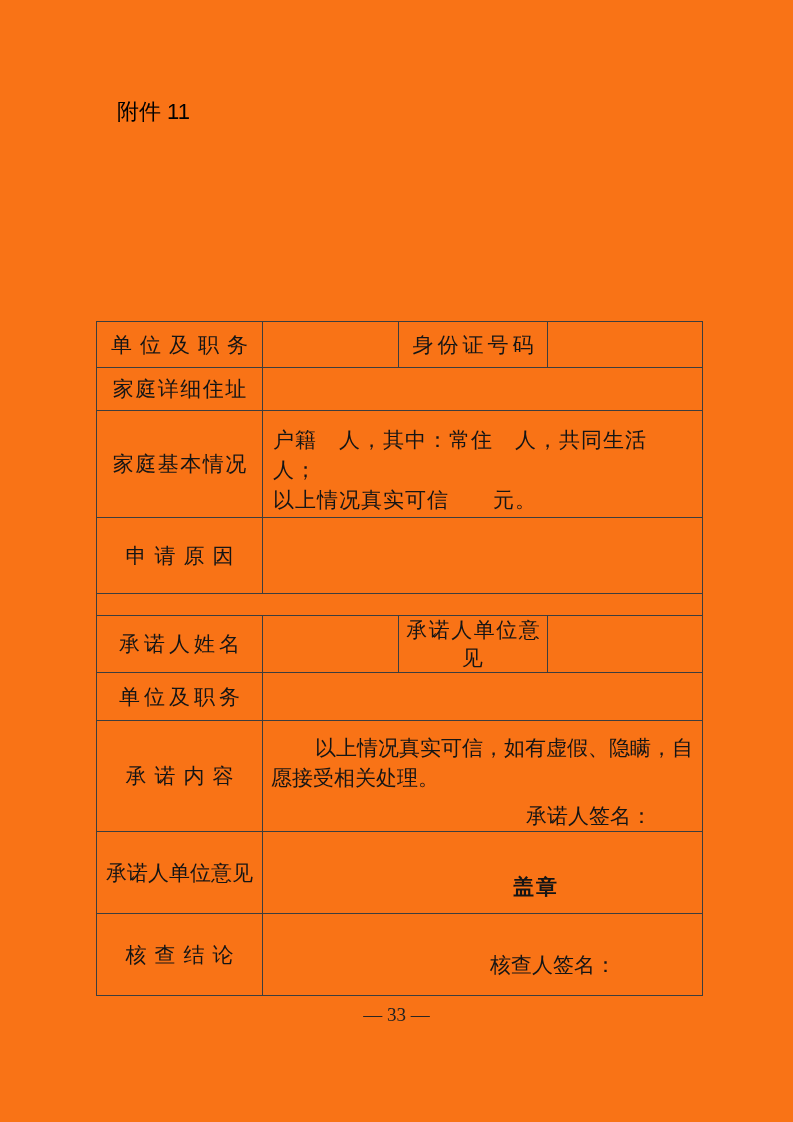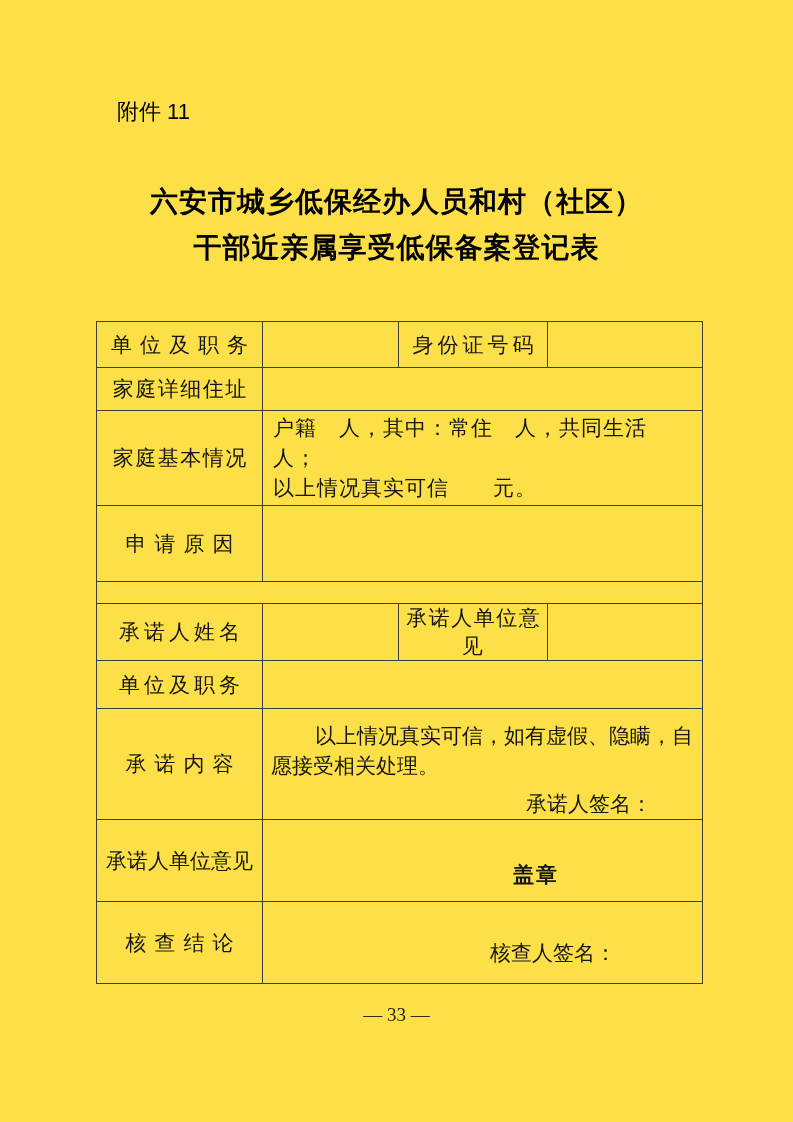--- a/index.html
+++ b/index.html
@@ -1,20 +1,20 @@
 <!DOCTYPE html>
 <html><head>
 <meta charset="utf-8">
 <style>
   html, body { margin: 0; padding: 0; background: #ffffff; }
   .page {
     position: relative;
     width: 793px;
     height: 1122px;
-    background: #fde047;
+    background: #f97316;
     color: #111111;
     font-family: "Liberation Serif", "DejaVu Serif", serif;
     overflow: hidden;
   }
   .attachment {
     position: absolute;
     left: 117px;
     top: 97px;
     font-size: 22px;
     color: #000;
@@ -49,21 +49,21 @@
   }
   td.lab {
     text-align: center;
     vertical-align: middle;
   }
   .ls8 { letter-spacing: 8px; text-indent: 8px; }
   .ls4 { letter-spacing: 4px; text-indent: 4px; }
   .ls2 { letter-spacing: 1.5px; text-indent: 1.5px; }
   td.basic-cell {
     vertical-align: middle;
-    padding: 2px 8px 2px 10px;
+    padding: 14px 8px 2px 10px;
     line-height: 30px;
     letter-spacing: 1px;
   }
   td.promise-cell {
     vertical-align: top;
     padding: 12px 8px 0 8px;
     line-height: 30px;
     margin-top: 24px;
   }
   .promise-text { text-indent: 44px; }
@@ -82,24 +82,20 @@
     color: #222;
   }
 </style>
 </head>
 <body>
 
 <div class="page">
 
   <div class="attachment">附件 11</div>
 
-  <div class="title">
-    <div>六安市城乡低保经办人员和村（社区）</div>
-    <div>干部近亲属享受低保备案登记表</div>
-  </div>
 
   <table class="form-table">
     <colgroup>
       <col style="width:166px">
       <col style="width:136px">
       <col style="width:149px">
       <col style="width:155px">
     </colgroup>
 
     <tbody>

